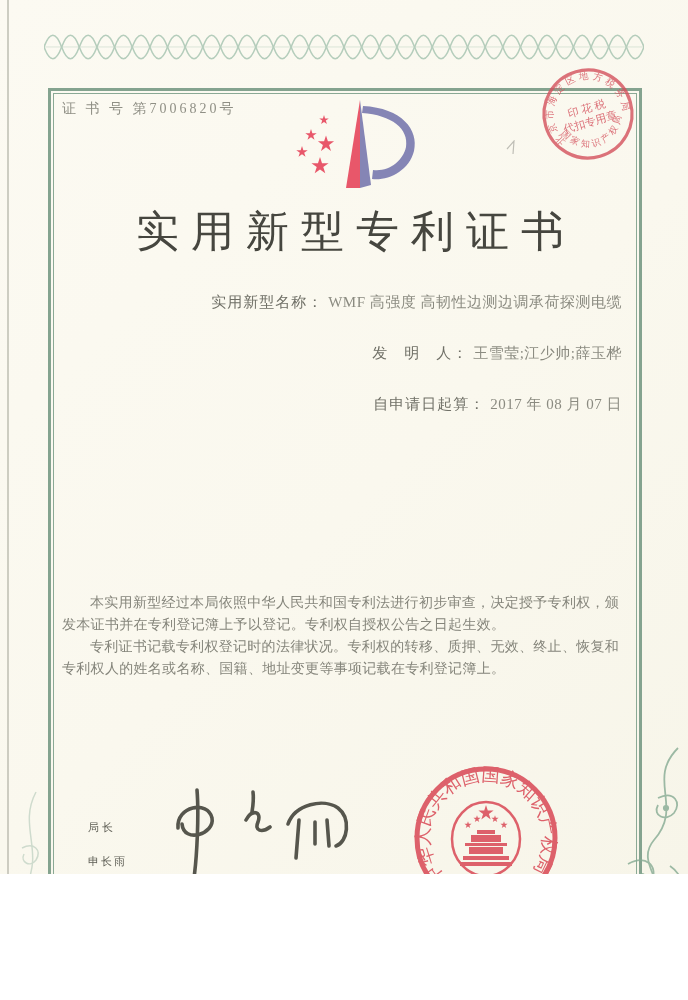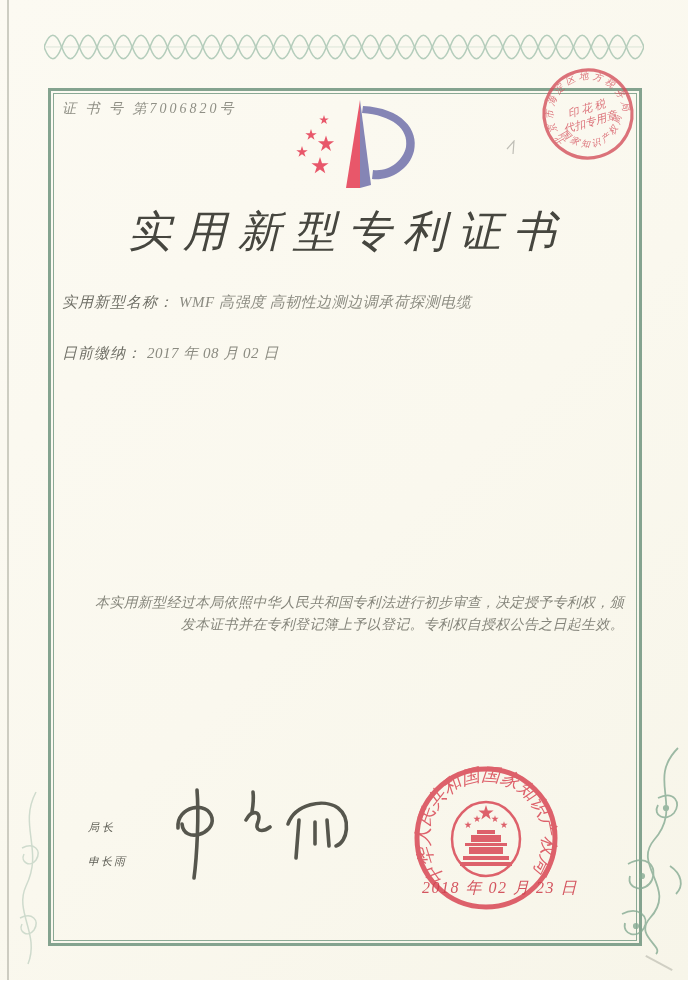--- a/index.html
+++ b/index.html
@@ -1,38 +1,37 @@
 <!DOCTYPE html>
 <html><head>
 <meta charset="utf-8">
 <style>
   html,body{margin:0;padding:0;}
   .page{
-    position:relative;width:688px;height:980px;overflow:hidden;
+    position:relative;width:688px;height:874px;overflow:hidden;
     background:linear-gradient(135deg,#fcfaf2 0%,#faf8ee 55%,#f7f5e9 100%);
     font-family:"Liberation Serif","DejaVu Serif",serif;
-    font-style:italic;
   }
   .scan-edge{position:absolute;left:7px;top:0;width:2px;height:1000px;background:#bdbdb2;opacity:.75;}
   .scratch{position:absolute;left:644px;top:962px;width:30px;height:2px;background:#b5b5aa;transform:rotate(28deg);opacity:.6;}
   .speck{position:absolute;left:506px;top:140px;opacity:.55;}
   .wave-band{position:absolute;left:44px;top:20px;}
   .frame{position:absolute;left:48px;top:88px;width:588px;height:852px;border:3px solid #84a38f;}
   .frame-inner{position:absolute;inset:2px;border:1px solid #8aa995;}
   .cert-no{position:absolute;left:62px;top:100px;font-size:14px;color:#8f8f85;letter-spacing:3px;}
   .logo{position:absolute;left:266px;top:96px;}
   .title{
     position:absolute;left:48px;top:203px;width:588px;text-align:center;
-    font-size:43px;font-weight:500;color:#46463f;letter-spacing:12px;text-indent:12px;
+    font-size:43px;font-weight:500;color:#46463f;letter-spacing:12px;text-indent:12px;padding-left:8px;
   }
-  .fields{position:absolute;left:62px;top:293px;width:560px;}
+  .fields{position:absolute;left:62px;top:293px;width:560px;text-align:right;}
   .field{height:21px;margin-bottom:30px;font-size:15px;white-space:nowrap;}
   .field .lbl{color:#6f6f66;letter-spacing:1px;}
   .field .val{color:#8b8b81;margin-left:5px;letter-spacing:.5px;}
-  .body-text{position:absolute;left:62px;top:592px;width:562px;text-align:right;}
+  .body-text{position:absolute;left:62px;top:592px;width:562px;}
   .body-text p{margin:0;text-indent:2em;font-size:14px;line-height:22px;color:#85857b;letter-spacing:.3px;}
   .sig-title{position:absolute;left:88px;top:820px;font-size:11px;color:#5d5d54;letter-spacing:3px;}
   .sig-name{position:absolute;left:88px;top:854px;font-size:11px;color:#5d5d54;letter-spacing:2px;}
   .signature{position:absolute;left:152px;top:776px;}
   .gov-seal{position:absolute;left:400px;top:752px;}
   .seal-date{position:absolute;left:422px;top:878px;font-size:16px;color:#cf3f4c;letter-spacing:1.5px;opacity:.88;white-space:nowrap;}
   .tax-seal{position:absolute;left:532px;top:58px;transform:rotate(-16deg);}
   .footer{position:absolute;left:48px;top:918px;width:588px;text-align:center;font-size:13px;color:#8f8f85;letter-spacing:2px;}
   .orn-br{position:absolute;left:592px;top:746px;opacity:.8;}
   .orn-bl{position:absolute;left:12px;top:788px;opacity:.45;}
@@ -77,26 +76,30 @@
     <use href="#st1" transform="translate(54,70) scale(9)" fill="#e8576a"></use>
   </svg>
 
   <div class="title">实用新型专利证书</div>
 
   <div class="fields">
     <div class="field">
       <span class="lbl">实用新型名称：</span><span class="val">WMF 高强度 高韧性边测边调承荷探测电缆</span>
     </div>
     <div class="field">
-      <span class="lbl">日前缴纳：</span><span class="val">2017 年 08 月 02 日</span>
+      <span class="lbl">发　明　人：</span><span class="val">王雪莹;江少帅;薛玉桦</span>
+    </div>
+    <div class="field">
+      <span class="lbl">自申请日起算：</span><span class="val">2017 年 08 月 07 日</span>
     </div>
   </div>
 
   <div class="body-text">
     <p>本实用新型经过本局依照中华人民共和国专利法进行初步审查，决定授予专利权，颁发本证书并在专利登记簿上予以登记。专利权自授权公告之日起生效。</p>
+    <p>专利证书记载专利权登记时的法律状况。专利权的转移、质押、无效、终止、恢复和专利权人的姓名或名称、国籍、地址变更等事项记载在专利登记簿上。</p>
   </div>
 
   <div class="sig-title">局长</div>
   <div class="sig-name">申长雨</div>
 
   <svg class="signature" width="230" height="112" viewBox="0 0 230 112">
     <g stroke="#45453c" stroke-width="3.6" fill="none" stroke-linecap="round" opacity="0.9">
       <path d="M26,52 C24,30 56,24 60,42 C63,58 32,68 30,48"></path>
       <path d="M45,14 C47,38 45,80 42,102"></path>
       <path d="M101,16 C102,24 101,30 100,36"></path>

